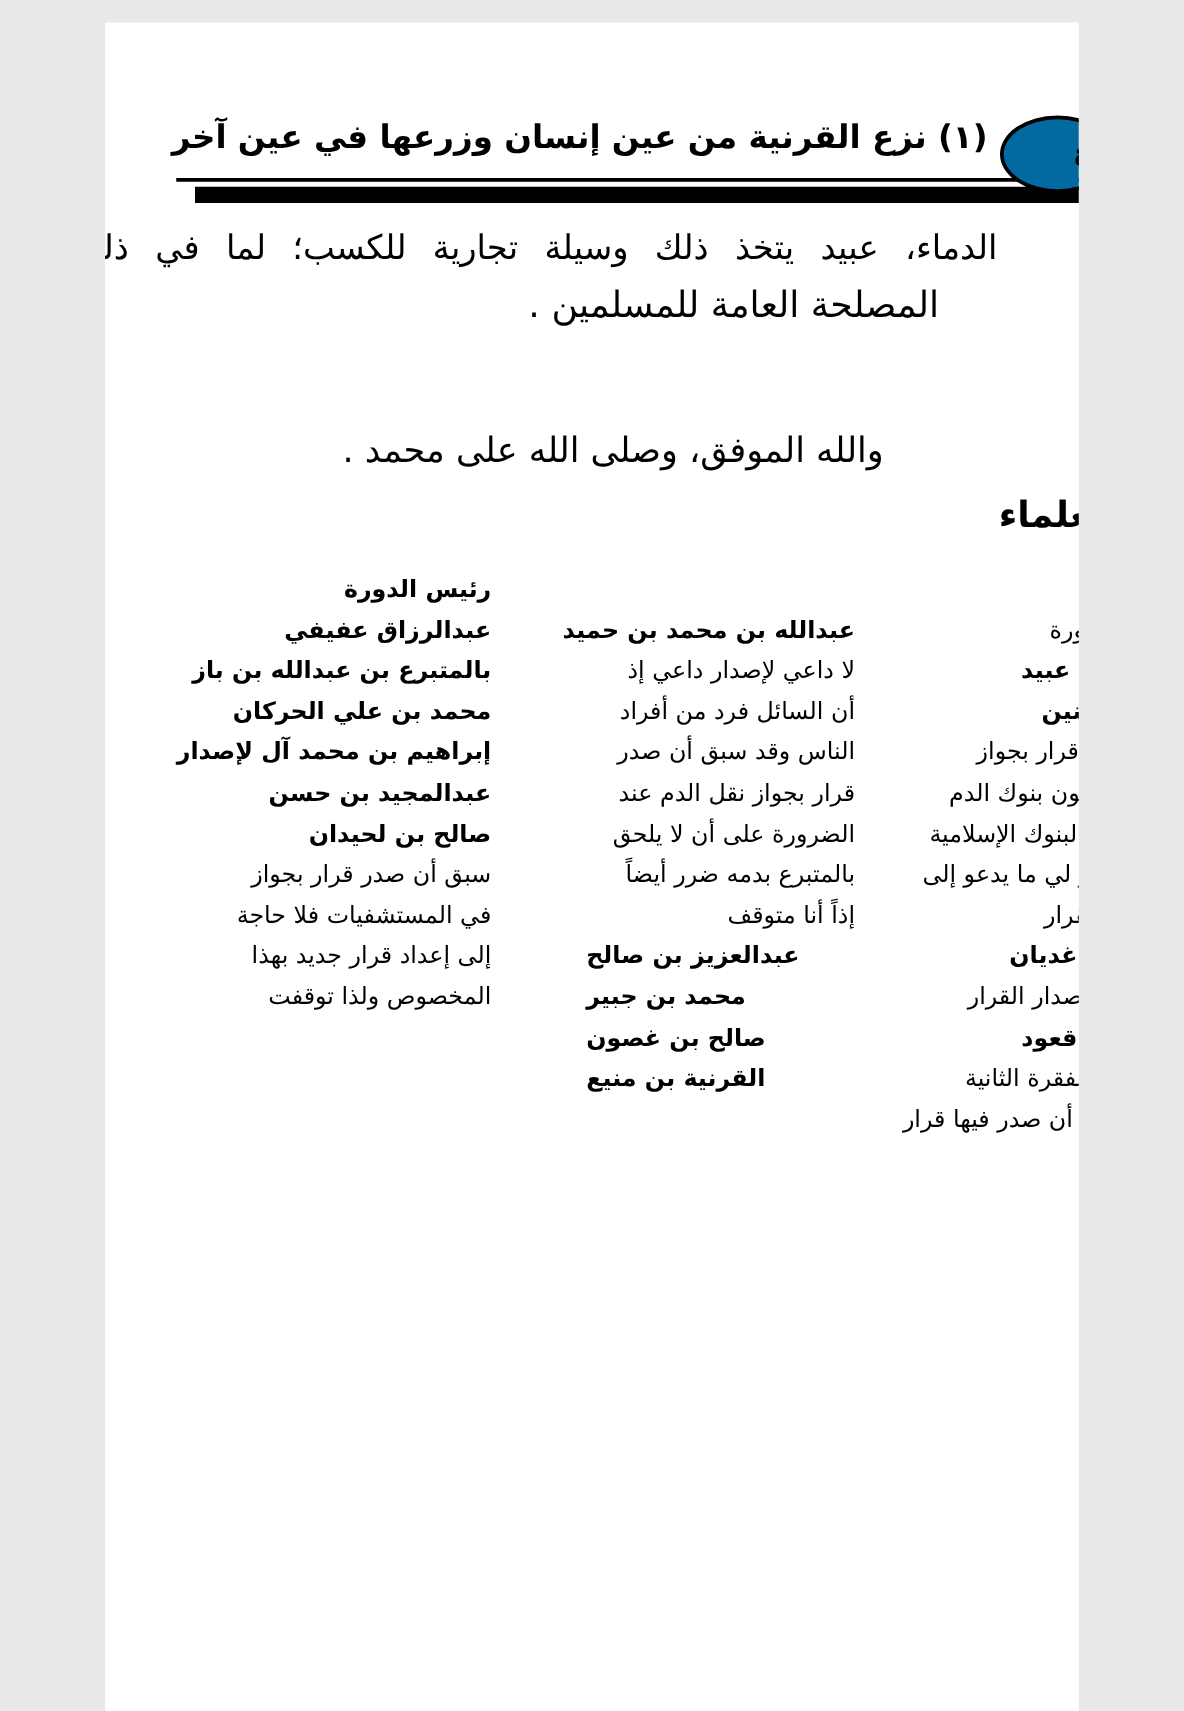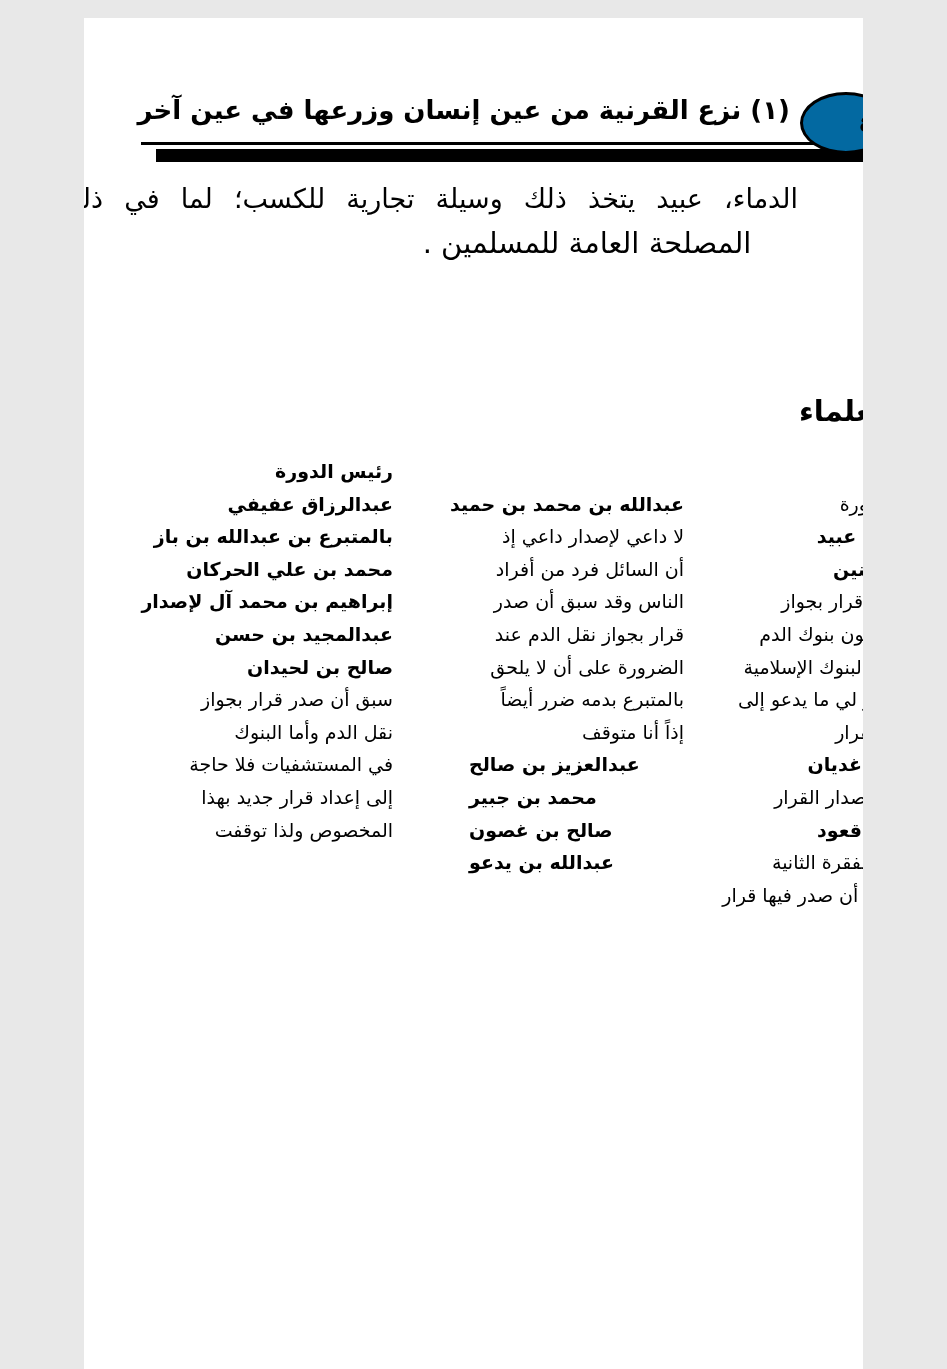--- a/index.html
+++ b/index.html
@@ -78,20 +78,21 @@
   <div class="rule-thick"></div>
 
   <div class="page-badge">
     <span>٤٠</span>
   </div>
 
   <div class="para-1">الدماء، عبيد يتخذ ذلك وسيلة تجارية للكسب؛ لما في ذلك من</div>
 
   <div class="para-2">المصلحة العامة للمسلمين .</div>
 
+  <div class="para-3">والله الموفق، وصلى الله على محمد .</div>
 
   <div class="committee-heading">هيئة كبار العلماء</div>
 
   <div class="roster">
     <div class="col col-right">
         <div class="line"></div>
         <div class="line">لم يحضر الدورة</div>
         <div class="line bold">سليمان بن عبيد</div>
         <div class="line bold">راشد بن خنين</div>
         <div class="line">لسبق صدور قرار بجواز</div>
@@ -111,33 +112,32 @@
         <div class="line">لا داعي لإصدار داعي إذ</div>
         <div class="line">أن السائل فرد من أفراد</div>
         <div class="line">الناس وقد سبق أن صدر</div>
         <div class="line">قرار بجواز نقل الدم عند</div>
         <div class="line">الضرورة على أن لا يلحق</div>
         <div class="line">بالمتبرع بدمه ضرر أيضاً</div>
         <div class="line">إذاً أنا متوقف</div>
         <div class="line bold">عبدالعزيز بن صالح</div>
         <div class="line bold">محمد بن جبير</div>
         <div class="line bold">صالح بن غصون</div>
-        <div class="line bold">عبدالله بن يدعو</div>
+        <div class="line bold">القرنية بن منيع</div>
         <div class="line"></div>
         <div class="line"></div>
       </div>
     <div class="col col-left">
         <div class="line bold">رئيس الدورة</div>
         <div class="line bold">عبدالرزاق عفيفي</div>
         <div class="line bold">بالمتبرع بن عبدالله بن باز</div>
         <div class="line bold">محمد بن علي الحركان</div>
         <div class="line bold">إبراهيم بن محمد آل لإصدار</div>
         <div class="line bold">عبدالمجيد بن حسن</div>
         <div class="line bold">صالح بن لحيدان</div>
         <div class="line">سبق أن صدر قرار بجواز</div>
-        <div class="line">نقل الدم وأما البنوك</div>
         <div class="line">في المستشفيات فلا حاجة</div>
         <div class="line">إلى إعداد قرار جديد بهذا</div>
         <div class="line">المخصوص ولذا توقفت</div>
       </div>
   </div>
 
 </div>
 
 </body></html>

